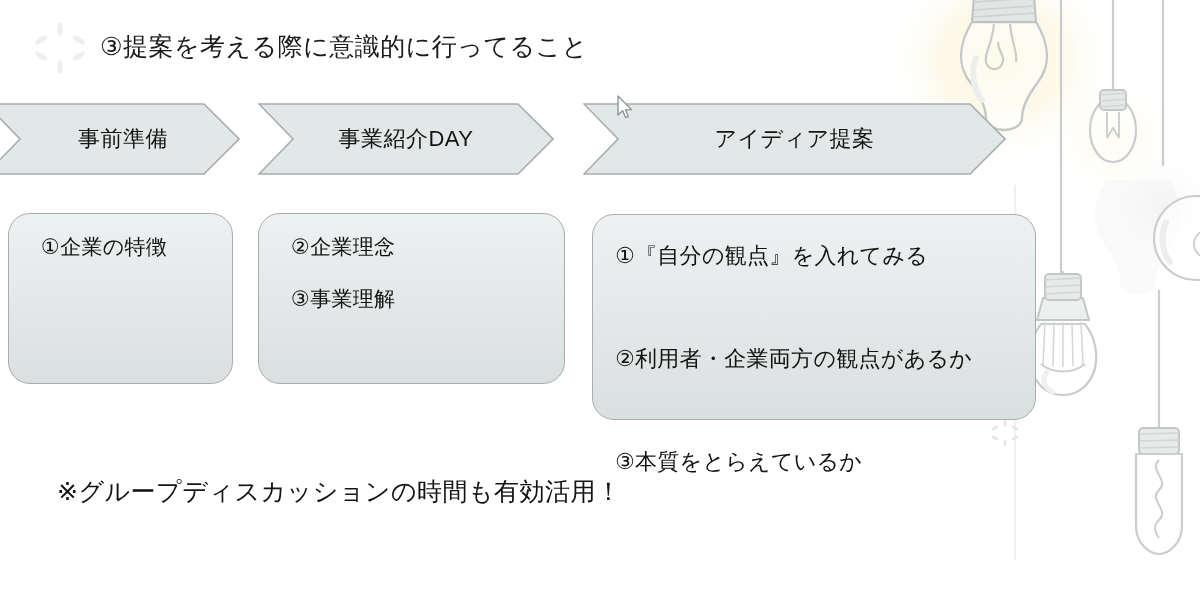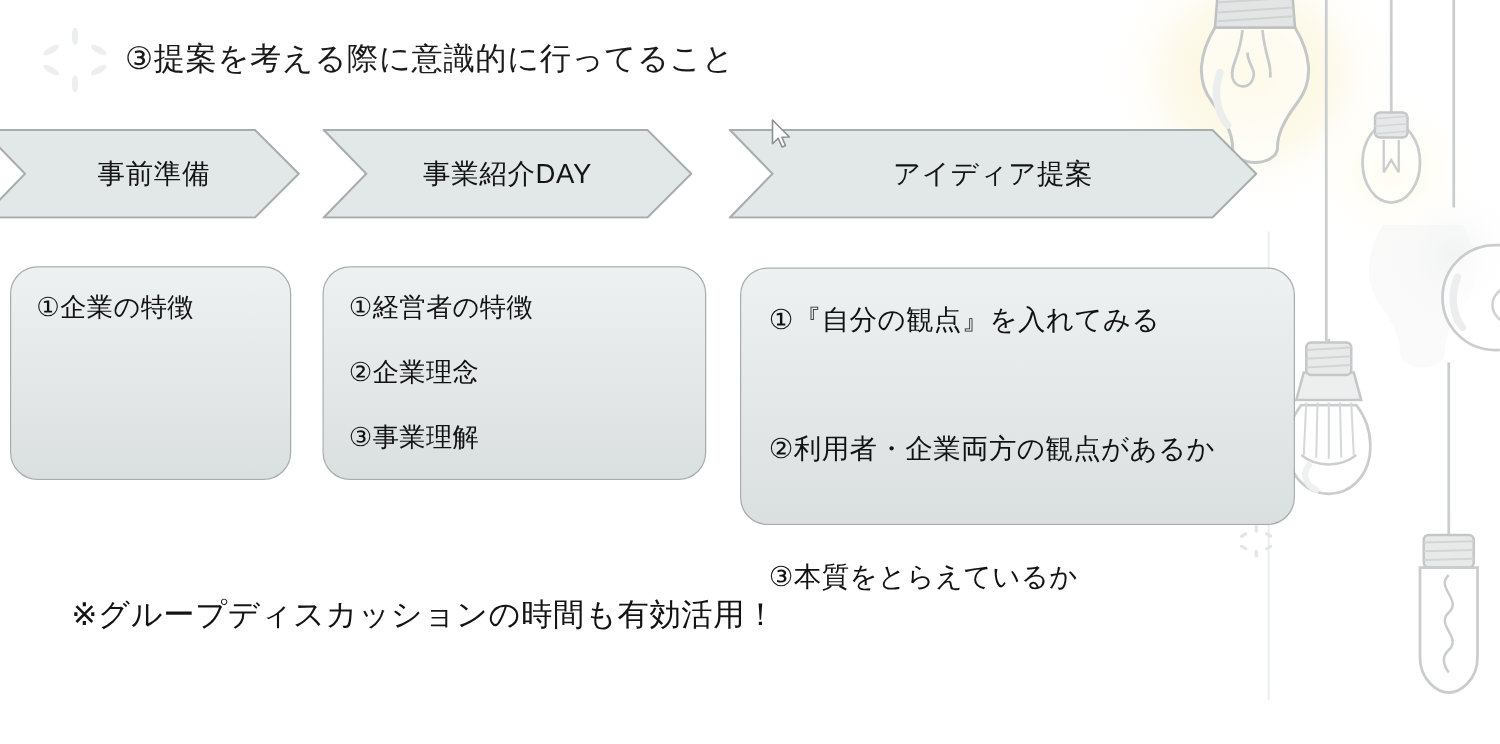--- a/index.html
+++ b/index.html
@@ -71,21 +71,21 @@
   #chevron-2 { left: 258px; width: 296px; }
   #chevron-3 { left: 583px; width: 423px; }
 
   
   .detail-box {
     position: absolute;
     border: 1px solid #a7adad;
     border-radius: 22px;
     background: linear-gradient(to bottom, #eef1f2 0%, #e5e9ea 45%, #dadfe0 100%);
     box-sizing: border-box;
-    padding: 22px 20px 18px 20px;
+    padding: 22px 20px 18px 32px;
     display: flex;
     flex-direction: column;
     justify-content: flex-start;
   }
   .detail-line {
     font-size: 21px;
     color: #121212;
     line-height: 1.0;
     white-space: nowrap;
     letter-spacing: 0.3px;
@@ -261,21 +261,20 @@
       <polygon points="1,1 260,1 295,36 260,71 1,71 35,36" fill="#e2e8e8" stroke="#a7adad" stroke-width="1.6"></polygon>
     </svg>
     <div class="chevron-label">事業紹介DAY</div>
   </div>
 
   <div class="detail-box" id="box-1">
     <div class="detail-line">①企業の特徴</div>
   </div>
 
   <div class="detail-box" id="box-2">
-    <div class="detail-line">①経営者の特徴</div>
     <div class="detail-line">②企業理念</div>
     <div class="detail-line">③事業理解</div>
   </div>
 
   <div class="detail-box" id="box-3">
     <div class="detail-line">①『自分の観点』を入れてみる</div>
     <div class="detail-line">②利用者・企業両方の観点があるか</div>
     <div class="detail-line">③本質をとらえているか</div>
   </div>
 

